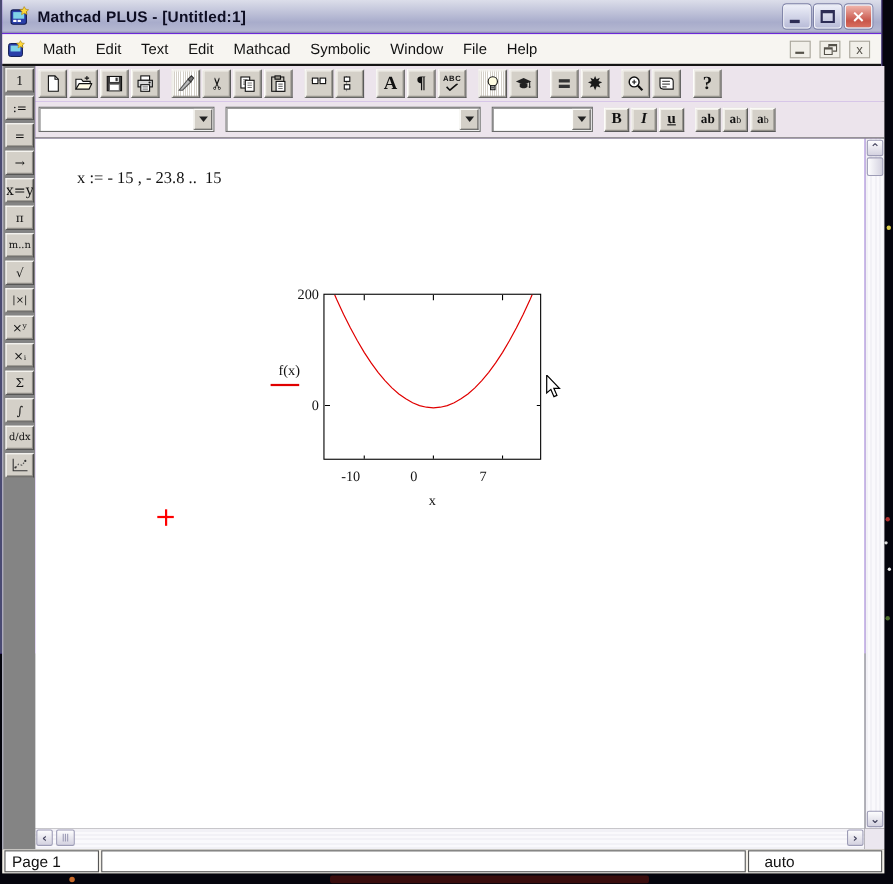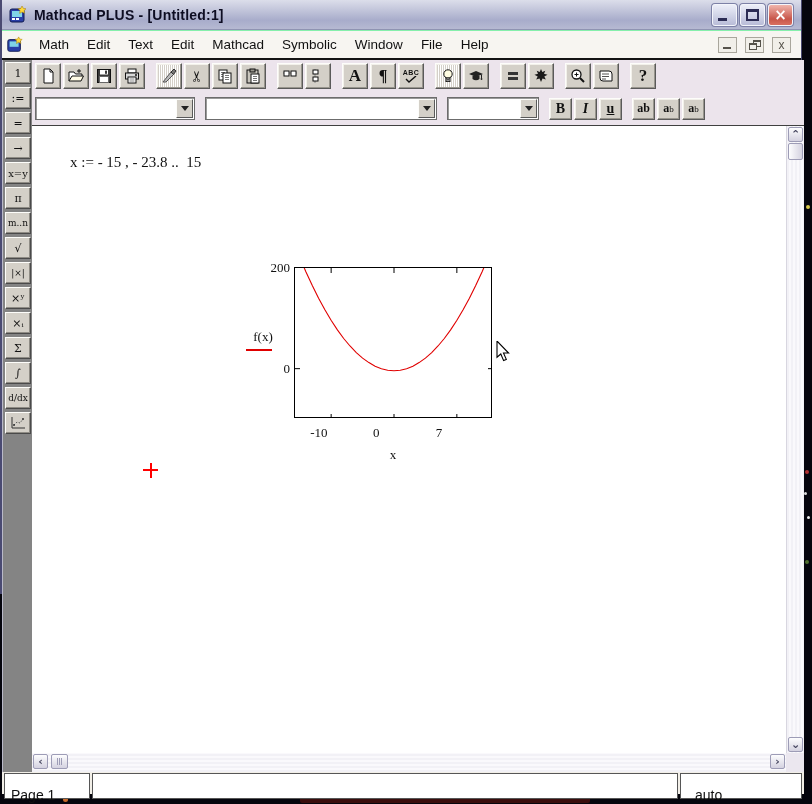--- a/index.html
+++ b/index.html
@@ -1,19 +1,19 @@
 <!DOCTYPE html>
 <html><head>
 <meta charset="utf-8">
 <style>
   html,body{margin:0;padding:0;background:#000;}
   *{box-sizing:border-box;cursor:default;user-select:none;}
   .screen{position:relative;width:812px;height:804px;background:#05050d;overflow:hidden;
           font-family:"Liberation Sans",sans-serif;}
-  .window{position:absolute;left:0;top:0;width:802px;height:594px;background:#86efac;
+  .window{position:absolute;left:0;top:0;width:802px;height:594px;background:#6d28d9;
           border-left:2px solid #4a4a72;border-right:1px solid #4a4a72;}
   
   .titlebar{position:absolute;left:0;top:0;width:100%;height:30px;
             background:linear-gradient(#dcdeea,#a8accb 70%,#b6b9d2);
             display:flex;align-items:center;padding-left:6px;border-bottom:1px solid #8f93b2;}
   .titlebar .title{font-weight:bold;font-size:14px;color:#0d0d22;margin-left:6px;letter-spacing:.2px;}
   .winbtns{position:absolute;right:8px;top:4px;display:flex;gap:3px;}
   .winbtn{width:25px;height:22px;border-radius:3px;border:1px solid #f4f5fb;
           background:linear-gradient(#eceef8,#b9bcd8);position:relative;
           box-shadow:0 0 0 1px #7d81a6;}
@@ -98,21 +98,21 @@
         display:flex;align-items:center;justify-content:center;color:#44445e;font-size:11px;font-weight:bold;
         font-family:"DejaVu Sans",sans-serif;line-height:1;}
   .vthumb{position:absolute;left:1px;top:17px;width:15px;height:17px;background:linear-gradient(90deg,#fdfdfe,#d4d2e0);
           border:1px solid #9d9cb6;border-radius:2px;}
   .hthumb{position:absolute;left:19px;top:1px;width:17px;height:15px;background:linear-gradient(#fdfdfe,#d4d2e0);
           border:1px solid #9d9cb6;border-radius:2px;display:flex;align-items:center;justify-content:center;gap:1px;}
   .hthumb i{display:block;width:1px;height:7px;background:#9d9cb6;}
   
   .statusbar{position:absolute;left:0;top:772px;width:802px;height:22px;background:#f2efe8;
              display:flex;align-items:stretch;padding:1px 2px;}
-  .sbox{background:#fff;border:1px solid #565656;font-size:14px;color:#111;line-height:18px;padding:12px 6px;}
+  .sbox{background:#fff;border:1px solid #565656;font-size:14px;color:#111;line-height:18px;padding:0 6px;}
   .sbox.page{width:86px;}
   .sbox.mid{flex:1;margin:0 2px;}
   .sbox.auto{width:122px;padding-left:14px;}
   
   .speck{position:absolute;border-radius:50%;}
   
   .mouse-cursor{position:absolute;left:464px;top:215px;}
 </style>
 </head>
 <body>
@@ -360,21 +360,21 @@
         <div class="pbtn">
           <span>:=</span>
         </div>
         <div class="pbtn">
           <span>=</span>
         </div>
         <div class="pbtn">
           <span>→</span>
         </div>
         <div class="pbtn">
-          <span style="font-size: 10px;">x=y</span>
+          <span style="font-size: 13px;">x=y</span>
         </div>
         <div class="pbtn">
           <span>π</span>
         </div>
         <div class="pbtn">
           <span style="font-size: 9px;">m..n</span>
         </div>
         <div class="pbtn">
           <span>√</span>
         </div>

